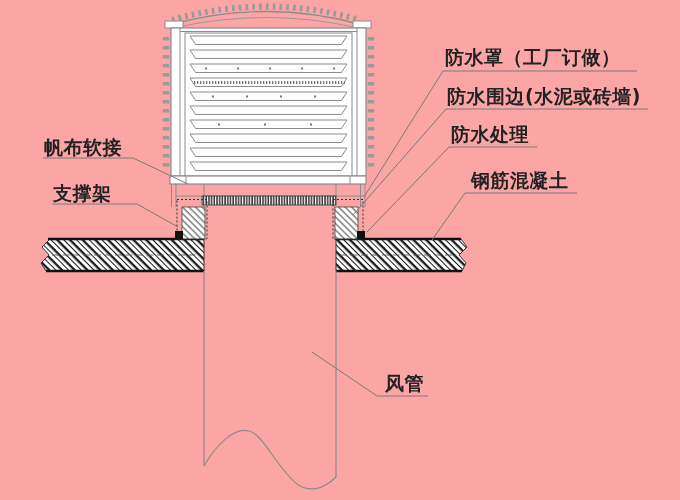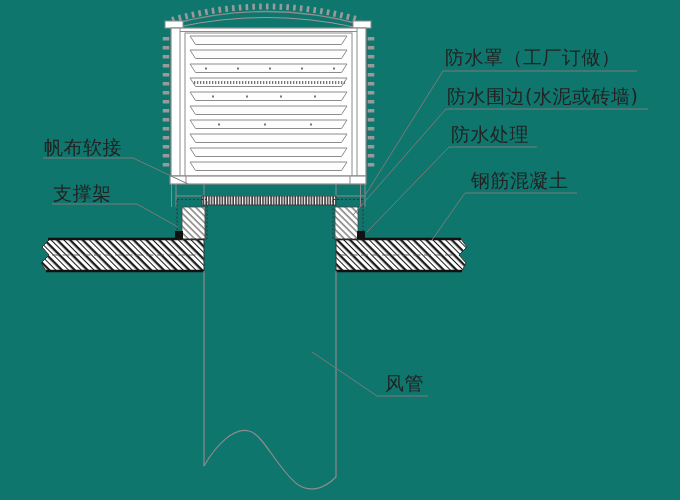--- a/index.html
+++ b/index.html
@@ -1,18 +1,19 @@
 <!DOCTYPE html>
 <html><head>
 <meta charset="utf-8">
 <style>
   html,body{margin:0;padding:0;background:#ffffff;}
   .stage{
-    position:relative;width:680px;height:500px;background:#0f766e;overflow:hidden;
+    position:relative;width:680px;height:500px;background:#fca5a5;overflow:hidden;
     font-family:"DejaVu Sans","Liberation Sans",sans-serif;
+    font-weight:bold;
   }
   svg{display:block;}
   .callout-text{
     font-family:"DejaVu Sans","Liberation Sans",sans-serif;
     font-size:19px;fill:#222222;letter-spacing:0.5px;
   }
   .leader{stroke:#7a7a7a;stroke-width:1;fill:none;}
   .unitline{stroke:#8c8c8c;fill:none;}
   .thin{stroke-width:1;}
 </style>

